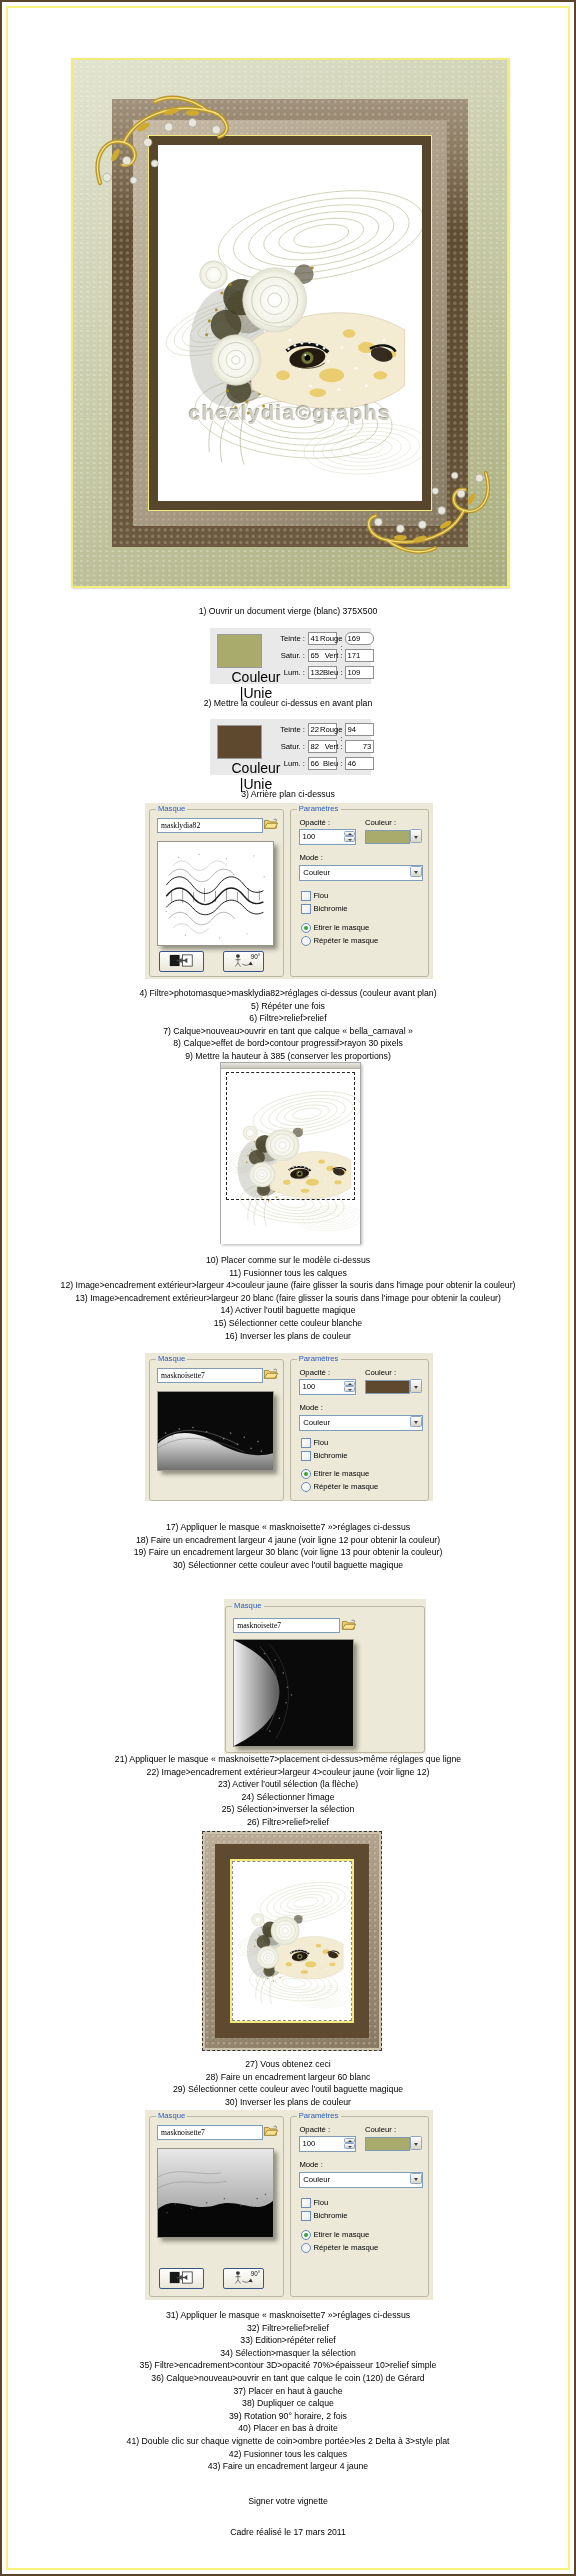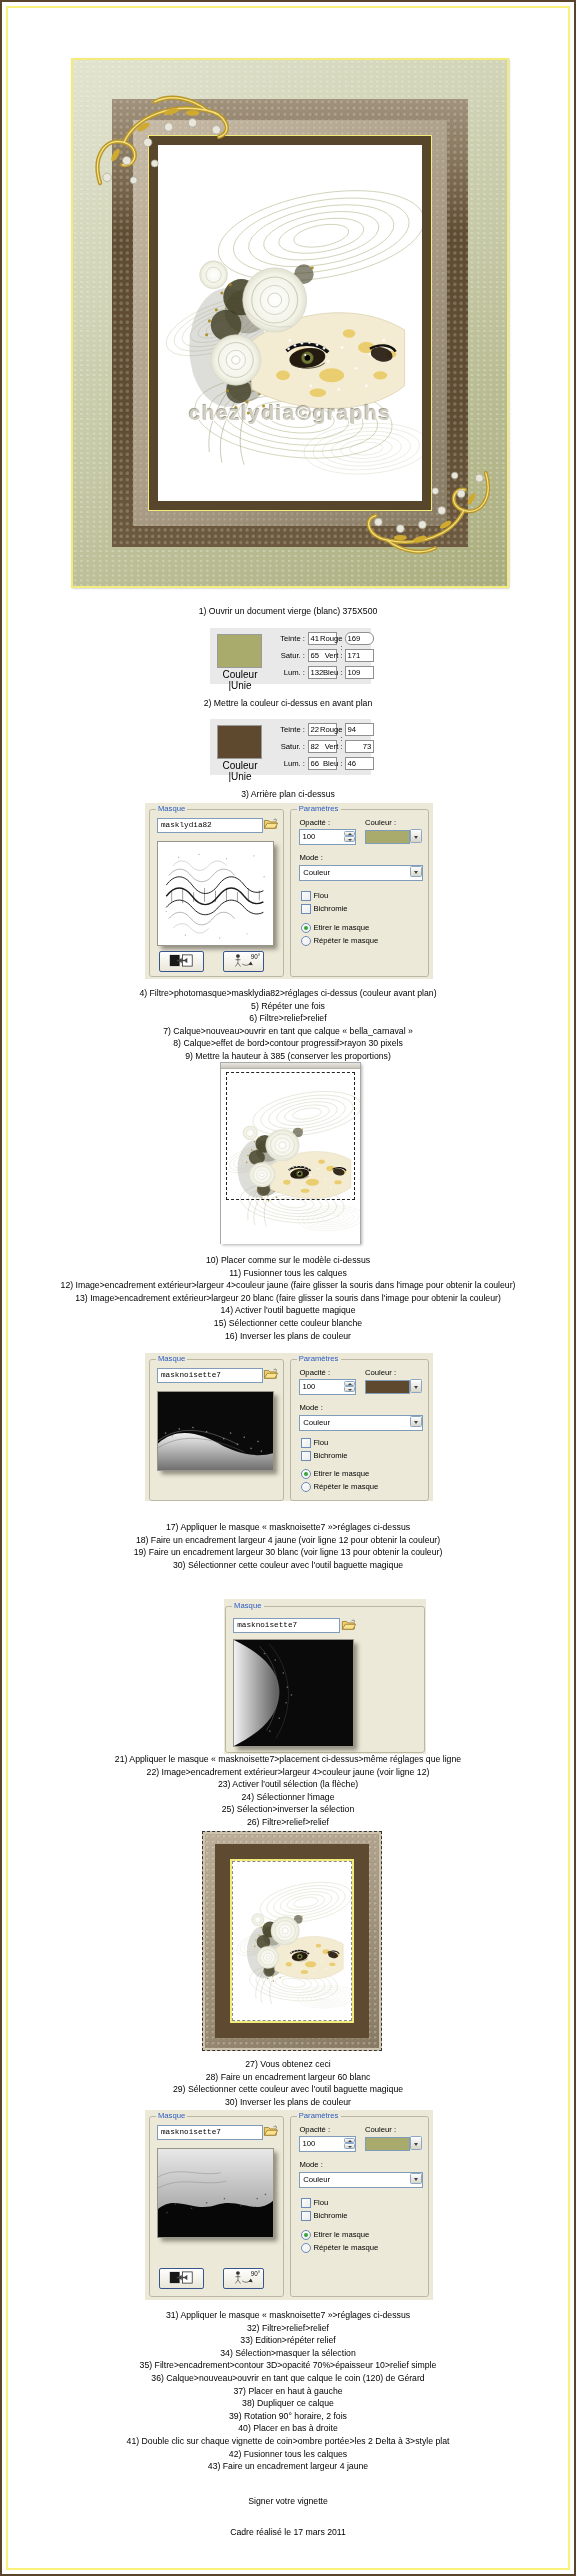--- a/index.html
+++ b/index.html
@@ -21,29 +21,29 @@
   .aw-frameC{position:absolute;inset:78px;background:#57452c;}
   .aw-white{position:absolute;inset:87px;background:#fff;overflow:hidden;}
   .aw-white svg{position:absolute;inset:0;width:100%;height:100%;}
   .watermark{position:absolute;left:0;right:0;top:72%;text-align:center;font-size:21px;font-weight:bold;letter-spacing:1.4px;color:#cbc9ba;text-shadow:0.7px 0.7px 0 #ffffff,-0.7px -0.7px 0.7px #8f8d7d;opacity:.9;}
   .orn{position:absolute;z-index:5;}
   .orn-tl{left:15.4px;top:19.6px;width:164px;height:119px;}
   .orn-br{right:11.2px;bottom:18px;width:150px;height:110px;transform:rotate(180deg);}
   
   .cpanel{position:absolute;left:208px;width:161px;height:56px;background:#e9e9e9;}
   .cpanel .sw{position:absolute;left:7px;top:5.6px;width:43px;height:32px;border:0.7px solid #9a9a9a;}
-  .cpanel .swcap{position:absolute;left:0;top:41px;width:60px;font-size:10px;text-align:center;}
+  .cpanel .swcap{position:absolute;left:16px;top:41px;width:60px;font-size:14px;text-align:center;}
   .crow{position:absolute;height:14px;font-size:7.7px;}
   .clab{position:absolute;text-align:right;width:31px;top:2.1px;}
   .cval{position:absolute;width:24px;height:11.2px;border:0.7px solid #8f8f8f;background:#fff;font-size:7.7px;font-family:inherit;padding:0 1.4px;}
   
   .dlg{position:absolute;background:#ece9d8;}
   .grp{position:absolute;border:0.7px solid #bab7a4;border-radius:2.8px;}
   .cap{position:absolute;top:-5.6px;left:5.6px;background:#ece9d8;padding:0 2.1px;color:#2b5bc5;font-size:7.7px;line-height:9px;}
-  .fld{position:absolute;height:11.2px;border:0.7px solid #7f9db9;background:#fff;font-size:7.7px;font-family:Liberation Mono, monospace;padding:0.7px 2.8px;}
+  .fld{position:absolute;height:11.2px;border:0.7px solid #7f9db9;background:#fff;font-size:7.7px;font-family:Liberation Serif, serif;padding:0.7px 2.8px;}
   .ibtn{position:absolute;width:18px;height:14px;background:none;border:none;padding:0;cursor:pointer;}
   .pv{position:absolute;background:#fff;border:0.7px solid #98968c;box-shadow:3.5px 3.5px 4.2px rgba(70,66,55,.55);}
   .pv svg{display:block;width:100%;height:100%;}
   .lab{position:absolute;font-size:7.7px;white-space:nowrap;}
   .spin{position:absolute;width:55px;height:14px;border:0.7px solid #7f9db9;background:#fff;}
   .spin input{position:absolute;left:0;top:0;width:39px;height:12.6px;border:none;font-size:7.7px;font-family:inherit;padding:0 2.1px;}
   .spin .sbtns{position:absolute;right:0.7px;top:0.7px;width:10.5px;height:11.2px;}
   .sbtn{position:absolute;left:0;width:10.5px;height:5.6px;background:linear-gradient(#fdfdfb,#d8d4c4);border:0.7px solid #8da6c6;box-sizing:border-box;border-radius:1.4px;}
   .sbtn.up{top:0;} .sbtn.dn{top:5.6px;}
   .sbtn::after{content:"";position:absolute;left:2.8px;border-left:2.1px solid transparent;border-right:2.1px solid transparent;}

